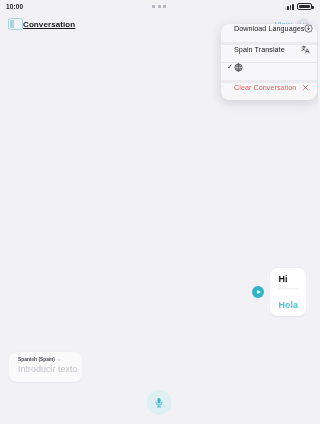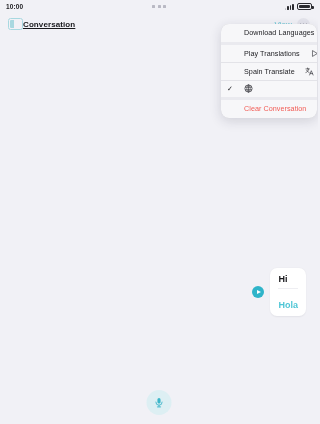--- a/index.html
+++ b/index.html
@@ -184,25 +184,23 @@
     box-shadow: 0 3px 12px rgba(40,40,60,0.16), 0 0 0.5px rgba(0,0,0,0.12);
     overflow: hidden;
     z-index: 40;
   }
   .menu-group + .menu-group {
     border-top: 3px solid #eaeaef;
   }
   .menu-item {
     height: 17.5px;
     display: flex;
-    align-items: center;
     padding: 0 7px 0 6px;
     cursor: pointer;
     position: relative;
-    gap: 10px;
   }
   .menu-item + .menu-item {
     border-top: 0.5px solid #e3e3e8;
   }
   .menu-check {
     width: 7px;
     flex: 0 0 auto;
     font-size: 7px;
     color: #1d1d21;
     line-height: 1;
@@ -403,29 +401,20 @@
       <div class="menu-icon">
         <svg width="9" height="9" viewBox="0 0 16 16" fill="none">
           <circle cx="8" cy="8" r="6.6" stroke="currentColor" stroke-width="1.1"></circle>
           <path d="M8 4.6v5.2M5.7 7.6L8 9.9l2.3-2.3" stroke="currentColor" stroke-width="1.1" stroke-linecap="round" stroke-linejoin="round"></path>
         </svg>
       </div>
     </div>
   </div>
 
   <div class="menu-group">
-    <div class="menu-item" id="menu-item-play">
-      <div class="menu-check"></div>
-      <div class="menu-label">Play Translations</div>
-      <div class="menu-icon">
-        <svg width="9" height="9" viewBox="0 0 16 16" fill="none">
-          <path d="M4.4 2.8v10.4L13 8z" stroke="currentColor" stroke-width="1.1" stroke-linejoin="round"></path>
-        </svg>
-      </div>
-    </div>
 
     <div class="menu-item" id="menu-item-auto">
       <div class="menu-check"></div>
       <div class="menu-label">Spain Translate</div>
       <div class="menu-icon">
         <svg width="9" height="9" viewBox="0 0 16 16" fill="none">
           <path d="M1.6 3.4h6.2M4.5 1.8v1.6M6.4 3.4c0 3-2 5.4-4.8 6.4" stroke="currentColor" stroke-width="1.1" stroke-linecap="round"></path>
           <path d="M3.1 6.1c.9 1.8 2.4 3 4.2 3.6" stroke="currentColor" stroke-width="1.1" stroke-linecap="round"></path>
           <path d="M8.1 14.2l3.1-7.6 3.2 7.6M9.3 11.7h3.9" stroke="currentColor" stroke-width="1.1" stroke-linecap="round" stroke-linejoin="round"></path>
         </svg>
@@ -463,20 +452,31 @@
   <div id="message-row-hi">
     <div id="play-translation-button"></div>
     <div id="bubble-hi">
       <div id="bubble-hi-source">Hi</div>
       <div id="bubble-hi-divider"></div>
       <div id="bubble-hi-translation">Hola</div>
     </div>
   </div>
 
 
+  <div class="input-bubble" id="input-bubble-spanish">
+    <div class="lang-row">
+      <div class="lang-label">Spanish (Spain)</div>
+      <div class="lang-chevron">
+        <svg width="4" height="4" viewBox="0 0 10 10" fill="none">
+          <path d="M2 3.8L5 6.6l3-2.8" stroke="currentColor" stroke-width="1.3" stroke-linecap="round" stroke-linejoin="round"></path>
+        </svg>
+      </div>
+    </div>
+    <div class="placeholder-text">Introducir texto</div>
+  </div>
 
 </div>
 
 <div id="mic-button">
   <svg width="11" height="11" viewBox="0 0 16 16" fill="none">
     <rect x="5.7" y="1.6" width="4.6" height="8" rx="2.3" fill="#3cb6c9"></rect>
     <path d="M3.4 7.4a4.6 4.6 0 009.2 0" stroke="#3cb6c9" stroke-width="1.25" stroke-linecap="round"></path>
     <path d="M8 12v2.3" stroke="#3cb6c9" stroke-width="1.25" stroke-linecap="round"></path>
     <path d="M5.6 14.4h4.8" stroke="#3cb6c9" stroke-width="1.25" stroke-linecap="round"></path>
   </svg>

